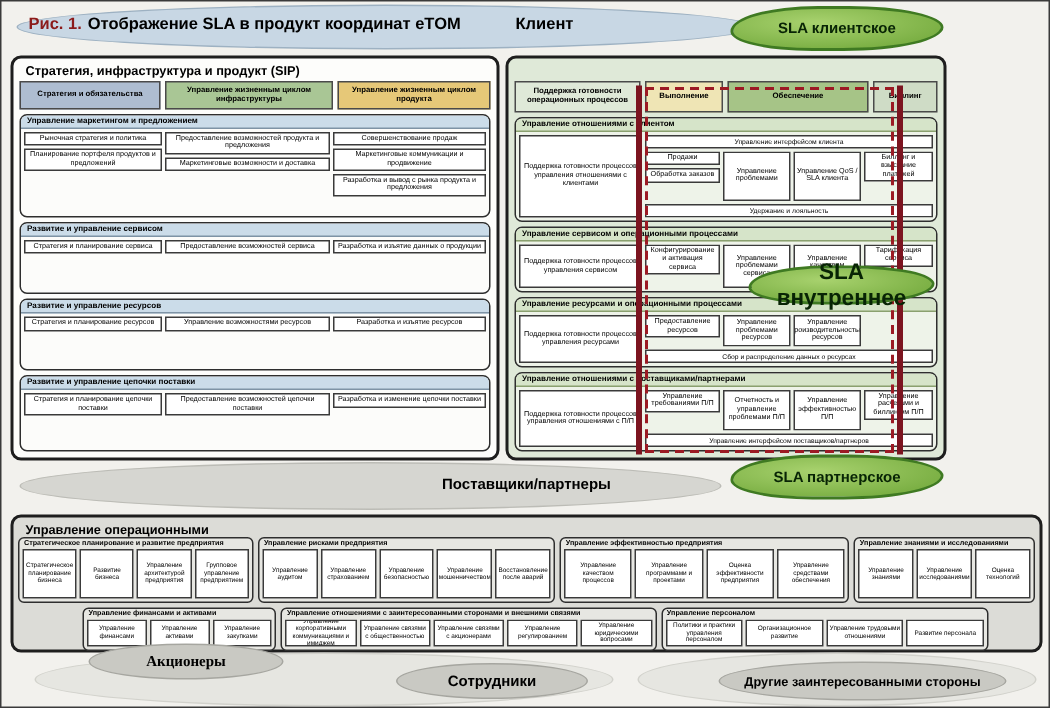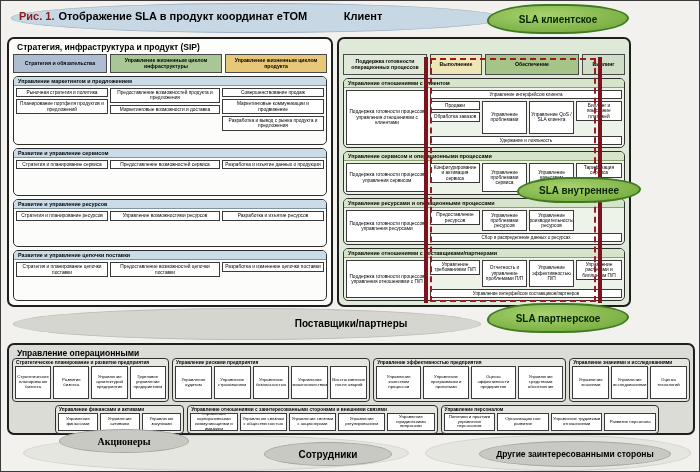--- a/index.html
+++ b/index.html
@@ -11,21 +11,21 @@
   #client-band { left:10px; top:2px; width:492px; height:30px; background:#c8d7e4; border:1px solid #9db1c2; border-radius:50%; }
   #caption { left:18px; top:9px; font-size:11px; font-weight:bold; color:#000; white-space:nowrap; }
   #caption .prefix { color:#8b1a1a; margin-right:4px; }
   #client-label { left:300px; top:9px; width:100px; text-align:center; font-weight:bold; font-size:11px;padding-left:24px; }
 
   .cloud { background:radial-gradient(ellipse at 40% 35%, #a8d26e, #6ca436); border:2px solid #3f7a22;
            border-radius:48% 52% 55% 45% / 65% 55% 62% 50%;
            display:flex; align-items:center; justify-content:center; font-weight:bold; color:#082405; text-align:center; z-index:7; }
   #sla-client  { left:486px; top:3px;   width:142px; height:30px; font-size:10px; }
   #sla-partner { left:486px; top:302px; width:142px; height:30px; font-size:10px; }
-  #sla-internal{ left:516px; top:176px; width:124px; height:26px; font-size:10px; }
+  #sla-internal{ left:498px; top:176px; width:124px; height:26px; font-size:15px; }
 
   
   .panel { border:2px solid #1e1e1e; border-radius:7px;padding-left:25px; }
   #sip { left:6px;   top:36px; width:326px; height:270px; background:#fdfdfb; }
   #ops { left:336px; top:36px; width:294px; height:270px; background:#dfe9d8; }
   .panel-title { position:absolute; left:8px; top:3px; font-size:8.5px; font-weight:bold; white-space:nowrap; }
 
   .colrow { position:absolute; left:4px; right:4px; display:flex; gap:3px; }
   #sip-columns { top:15px; height:19px; }
   #ops-columns { top:15px; height:21px; }

